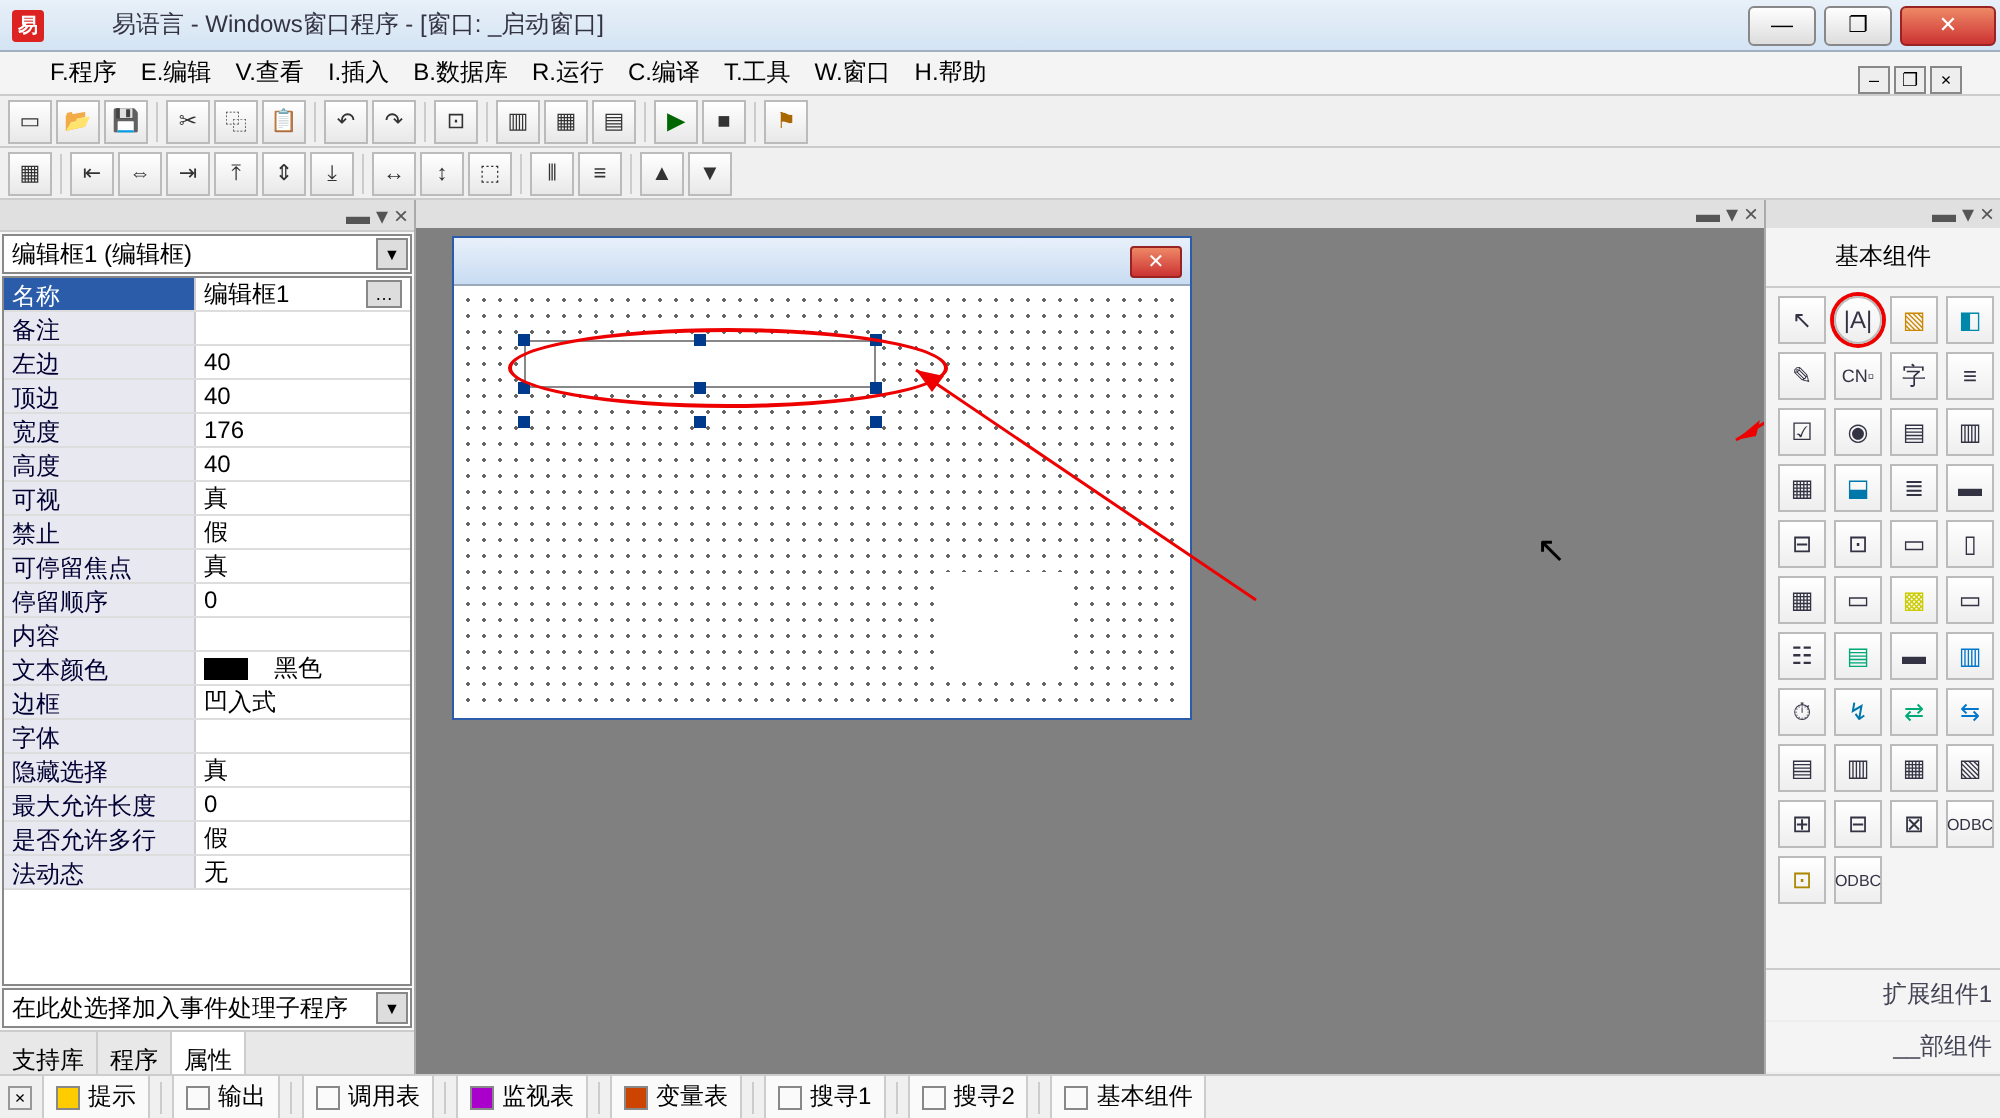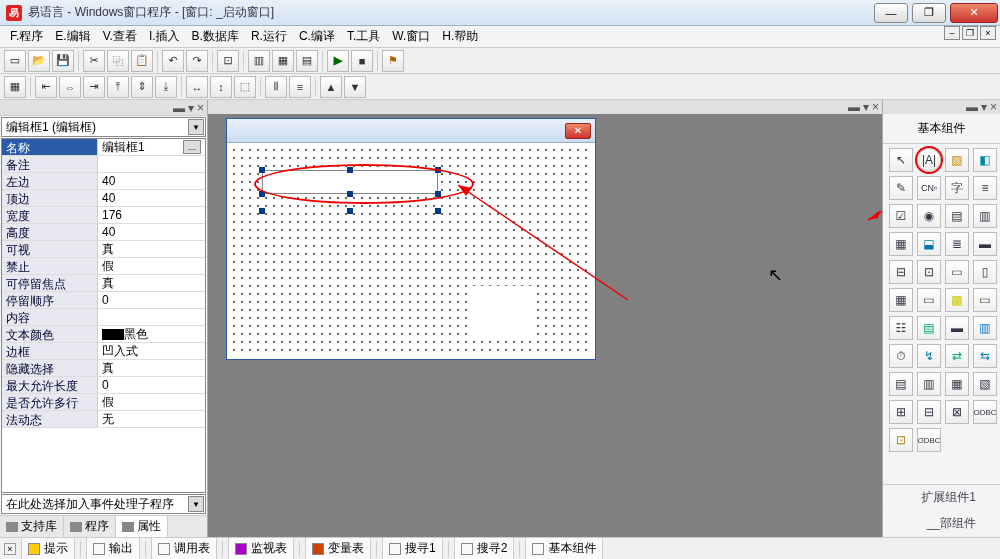--- a/index.html
+++ b/index.html
@@ -1,27 +1,27 @@
 <!DOCTYPE html>
 <html><head>
 <meta charset="utf-8">
 <style>
 * { margin:0; padding:0; box-sizing:border-box; font-family:"Microsoft YaHei","SimSun",sans-serif; font-size:12px; }
 body { width:1000px; height:559px; background:#fff; overflow:hidden; position:relative; }
 
 
 .titlebar { height:26px; background:linear-gradient(#e8f0f8,#d4e4f4); display:flex; align-items:center; padding-left:6px; border-bottom:1px solid #a0b0c0; }
 .titlebar .appicon { width:16px; height:16px; background:#d22; border-radius:2px; margin-right:6px; display:flex; align-items:center; justify-content:center; color:#fff; font-size:10px; font-weight:bold; }
-.titlebar .ttl { color:#334; }
+.titlebar .ttl { color:#334;margin-left:28px; }
 .winbtns { margin-left:auto; display:flex; }
 .winbtns .wb { width:34px; height:20px; margin:3px 2px; border:1px solid #888; background:linear-gradient(#fefefe,#ddd); border-radius:3px; display:flex; align-items:center; justify-content:center; font-size:11px; }
 .winbtns .wb.close { width:48px; background:linear-gradient(#e86,#c33); color:#fff; border-color:#922; }
 
 
-.menubar { height:22px; background:#f4f4f4; display:flex; align-items:flex-start; padding:0 4px; border-bottom:1px solid #ccc; }
+.menubar { height:22px; background:#f4f4f4; display:flex; align-items:flex-end; padding:0 19px; border-bottom:1px solid #ccc; }
 .menubar .mi { padding:2px 6px; cursor:pointer; }
 .mdi-ctl { margin-left:auto; display:flex; gap:2px; }
 .mdi-ctl span { width:16px; height:14px; border:1px solid #888; background:#eee; display:flex; align-items:center; justify-content:center; font-size:9px; }
 
 
 .toolbar { height:26px; background:#f0f0f0; display:flex; align-items:center; padding:0 4px; border-bottom:1px solid #ccc; gap:2px; }
 .toolbar .tb { width:22px; height:22px; border:1px solid #bbb; background:linear-gradient(#fff,#e8e8e8); display:flex; align-items:center; justify-content:center; font-size:11px; color:#333; }
 .toolbar .sep { width:1px; height:20px; background:#ccc; margin:0 2px; }
 .toolbar .tb.play { color:#060; font-weight:bold; }
 .toolbar .tb.flag { color:#a60; }
@@ -34,27 +34,27 @@
 .lp-head { height:16px; background:#e0e0e0; border-bottom:1px solid #ccc; display:flex; justify-content:flex-end; align-items:center; padding:0 3px; gap:3px; font-size:9px; color:#555; }
 .lp-head span{ cursor:pointer; }
 .combo { height:20px; border:1px solid #888; background:#fff; margin:1px; display:flex; align-items:center; padding:0 4px; position:relative; }
 .combo .arr { position:absolute; right:1px; top:1px; width:16px; height:16px; background:#ddd; border:1px solid #888; display:flex; align-items:center; justify-content:center; font-size:8px; }
 .propgrid { flex:1; overflow-y:scroll; overflow-x:hidden; border:1px solid #888; margin:0 1px; background:#fff; }
 .propgrid::-webkit-scrollbar{width:16px;}
 .propgrid::-webkit-scrollbar-track{background:#eee;border-left:1px solid #ccc;}
 .propgrid::-webkit-scrollbar-thumb{background:#ccc;border:1px solid #999;}
 .prow { display:flex; height:17px; border-bottom:1px solid #ddd; }
 .prow .pn { width:96px; background:#e8e8f0; border-right:1px solid #ccc; padding:1px 4px; color:#003; }
-.prow .pv { flex:1; padding:1px 4px; display:flex; align-items:center; gap:0; }
+.prow .pv { flex:1; padding:1px 4px; display:flex; align-items:center; gap:13px; }
 .prow.sel .pn { background:#2a5caa; color:#fff; }
 .prow.sel .pv { background:#fff; }
 .prow .dotbtn { width:18px; height:14px; border:1px solid #888; background:#ddd; font-size:9px; display:flex; align-items:center; justify-content:center; margin-left:auto; }
 .colorsw { width:22px; height:11px; border:1px solid #000; }
 .lp-tabs { height:22px; display:flex; border-top:1px solid #ccc; background:#e8e8e8; }
-.lp-tabs .t { padding:3px 6px; border-right:1px solid #ccc; display:flex; align-items:center; gap:3px; font-size:11px; }
+.lp-tabs .t { padding:3px 6px; border-right:1px solid #ccc; display:flex; align-items:center; gap:3px; font-size:11px;flex-direction:column; }
 .lp-tabs .t.active { background:#fff; }
 .lp-tabs .ico { width:12px; height:10px; background:#888; }
 
 
 .center { flex:1; background:#808080; position:relative; overflow:hidden; }
 .center .chead { height:14px; background:#e0e0e0; display:flex; justify-content:flex-end; align-items:center; padding:0 3px; gap:3px; font-size:9px; color:#555; }
 .formwin { position:absolute; left:18px; top:18px; width:370px; height:242px; background:#fff; border:1px solid #2a5caa; }
 .formwin .ftitle { height:24px; background:linear-gradient(#e8f0fa,#c9dcf2); border-bottom:1px solid #9ab; display:flex; align-items:center; padding-left:6px; }
 .formwin .fclose { margin-left:auto; margin-right:4px; width:26px; height:16px; background:linear-gradient(#e86,#c33); border:1px solid #922; border-radius:2px; color:#fff; display:flex; align-items:center; justify-content:center; font-size:10px; }
 .formwin .fbody { position:absolute; left:3px; top:27px; right:3px; bottom:3px; background:#fff;
@@ -69,21 +69,21 @@
 .cursor-arrow{ position:absolute; font-size:18px; color:#000; }
 
 
 .rightpanel { width:118px; background:#f4f4f4; border-left:1px solid #aaa; display:flex; flex-direction:column; }
 .rp-head { height:14px; background:#e0e0e0; display:flex; justify-content:flex-end; align-items:center; padding:0 3px; gap:3px; font-size:9px; color:#555; }
 .rp-title { text-align:center; padding:6px 0; border-bottom:1px solid #ccc; }
 .toolbox { flex:1; padding:4px 6px; display:grid; grid-template-columns:repeat(4,24px); grid-auto-rows:24px; gap:4px; align-content:start; }
 .toolbox .tool { width:24px; height:24px; border:1px solid #bbb; background:linear-gradient(#fff,#eee); display:flex; align-items:center; justify-content:center; font-size:12px; color:#334; position:relative; }
 .toolbox .tool.hl { box-shadow:0 0 0 2px #e00; border-radius:50%; }
 .rp-groups { border-top:1px solid #ccc; }
-.rp-groups .g { padding:4px 24px; border-bottom:1px solid #eee; text-align:right; color:#445; }
+.rp-groups .g { padding:4px 4px; border-bottom:1px solid #eee; text-align:right; color:#445; }
 
 
 .statusbar { height:22px; background:#f0f0f0; border-top:1px solid #ccc; display:flex; align-items:center; padding:0 4px; gap:2px; }
 .statusbar .sb { display:flex; align-items:center; gap:4px; padding:2px 6px; border:1px solid #ccc; background:#fafafa; }
 .statusbar .sico { width:12px; height:12px; border:1px solid #888; display:inline-block; }
 .statusbar .sep2 { width:1px; height:16px; background:#ccc; margin:0 3px; }
 .sbx { width:12px; height:12px; border:1px solid #999; display:flex; align-items:center; justify-content:center; font-size:9px; margin-right:3px; }
 
 svg { display:block; }
 </style>
@@ -247,20 +247,26 @@
           <div class="pn">文本颜色</div>
           <div class="pv">
             <span class="colorsw" style="background: rgb(0, 0, 0);"></span>
             <span>黑色</span>
           </div>
         </div>
         <div class="prow">
           <div class="pn">边框</div>
           <div class="pv">
             <span>凹入式</span>
+          </div>
+        </div>
+        <div class="prow">
+          <div class="pn">字体</div>
+          <div class="pv">
+            <span></span>
           </div>
         </div>
         <div class="prow">
           <div class="pn">隐藏选择</div>
           <div class="pv">
             <span>真</span>
           </div>
         </div>
         <div class="prow">
           <div class="pn">最大允许长度</div>

